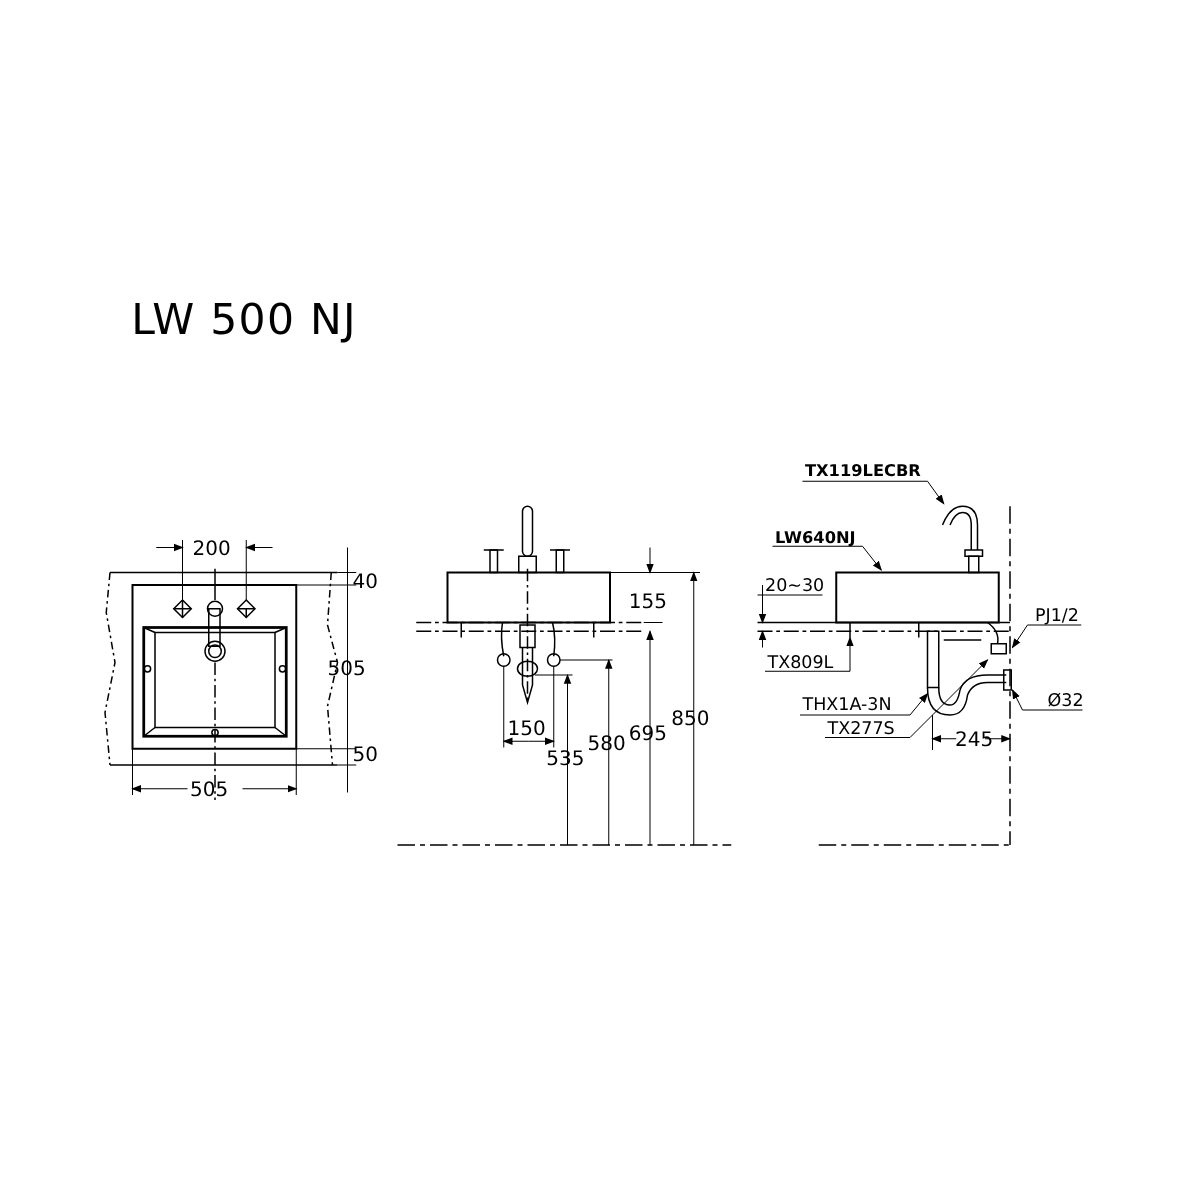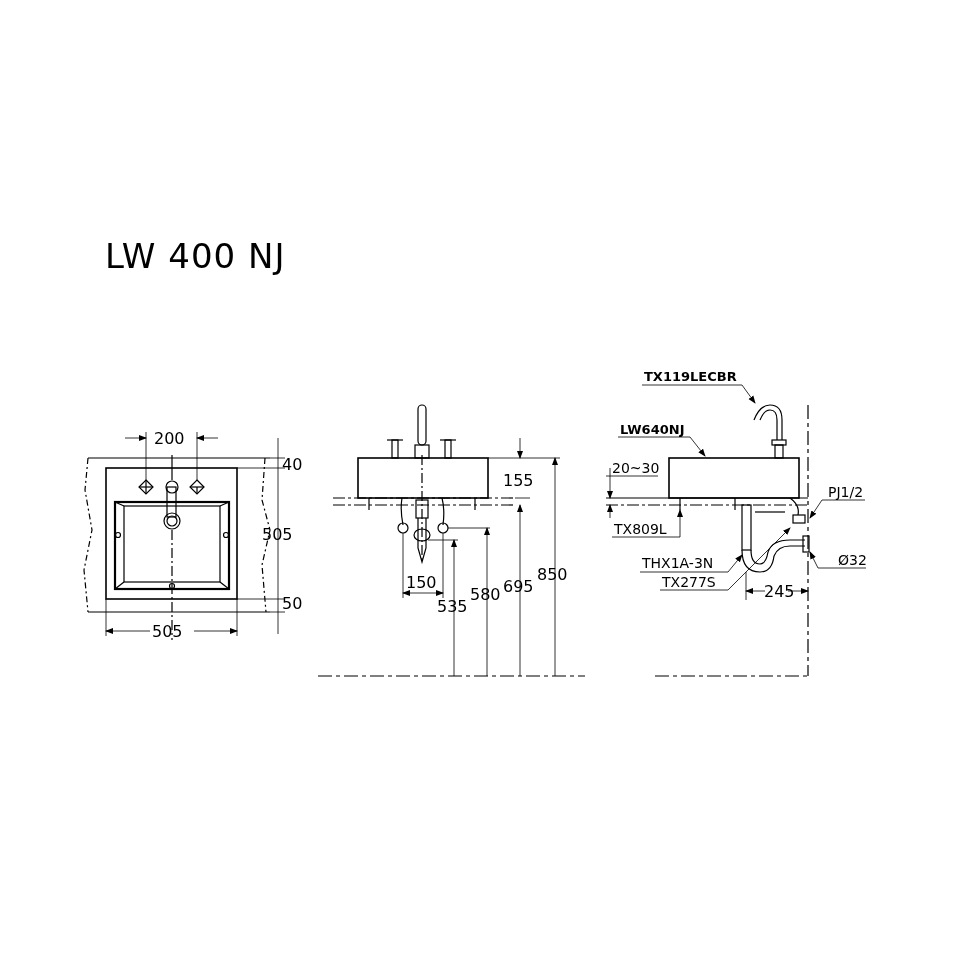--- a/index.html
+++ b/index.html
@@ -7,21 +7,21 @@
   .title { position: absolute; left: 105px; top: 236px; font-size: 34px; color: #000; letter-spacing: 1px; }
   svg.drawing { position: absolute; left: 0; top: 0; }
   svg text { font-family: "DejaVu Sans", sans-serif; fill: #000; }
   .dim { font-size: 16px; }
   .lbl { font-size: 14px; }
   .lblb { font-size: 13px; font-weight: bold; }
 </style>
 </head>
 <body>
 
-<div class="title">LW 400 NJ</div>
+<div class="title">LW 500 NJ</div>
 
 <svg class="drawing" width="960" height="960" viewBox="0 0 960 960" xmlns="http://www.w3.org/2000/svg">
   <defs>
     <marker id="arr" markerWidth="8" markerHeight="8" refX="7" refY="4" orient="auto" markerUnits="userSpaceOnUse">
       <path d="M0,1 L8,4 L0,7 Z" fill="#000"></path>
     </marker>
   </defs>
 
   <g stroke="#000" fill="none" stroke-width="1.2">
 

